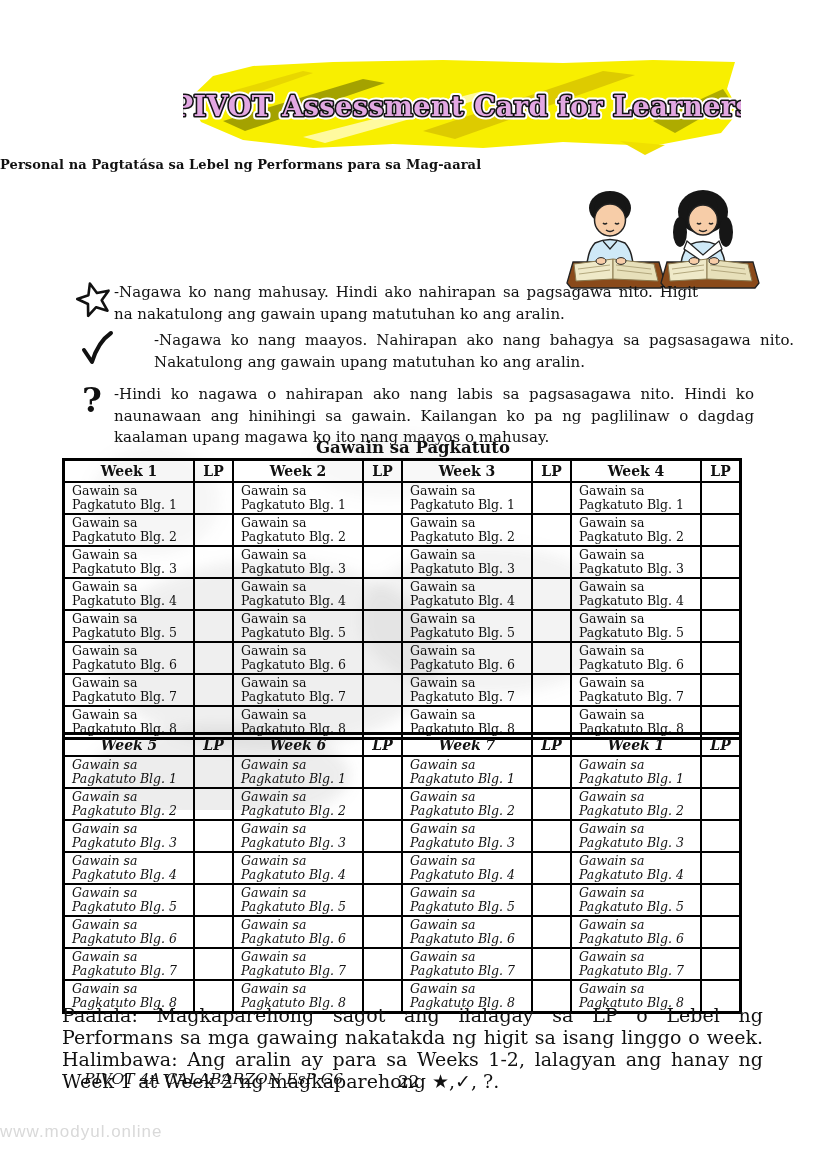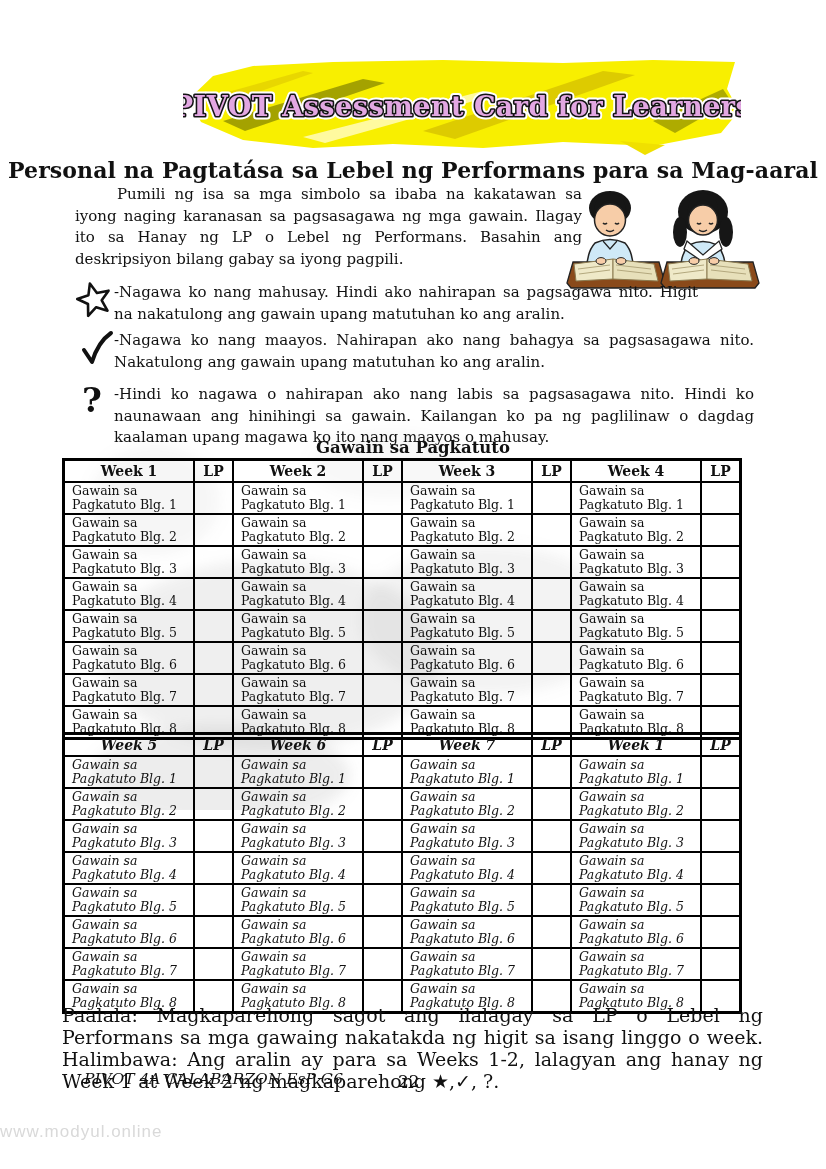--- a/index.html
+++ b/index.html
@@ -6,22 +6,22 @@
   .page{
     position:relative;width:826px;height:1169px;background:#ffffff;
     margin:0 auto;overflow:hidden;
     font-family:"DejaVu Serif","Liberation Serif",serif;color:#111;
   }
   
   .banner{position:absolute;left:183px;top:59px;width:558px;height:96px;}
   .banner svg{display:block;}
   
   .heading{
-    position:absolute;left:0;top:157px;width:826px;text-align:center;
-    font-weight:bold;font-size:22px;letter-spacing:0.1px;
+    position:absolute;left:0;top:157px;width:826px;text-align:left;
+    font-weight:bold;font-size:13px;letter-spacing:0.1px;
   }
   .intro{
     position:absolute;left:75px;top:184px;width:507px;
     font-size:15px;line-height:21.5px;text-align:justify;text-indent:42px;
   }
   .illustration{position:absolute;left:563px;top:182px;width:198px;height:110px;}
   .sym-row{position:absolute;left:76px;}
   .sym-icon{position:absolute;left:0;top:0;}
   .sym-text{
     position:absolute;left:38px;top:1px;font-size:15px;line-height:21.5px;text-align:justify;
@@ -94,21 +94,20 @@
       <polygon points="437,82 482,86 462,96" fill="#f0e000"></polygon>
       <g font-family="DejaVu Serif, serif" font-weight="bold" font-size="27" text-anchor="middle" letter-spacing="0.5">
         <text x="279" y="57" fill="none" stroke="#ffffff" stroke-width="7" stroke-linejoin="round">PIVOT Assessment Card for Learners</text>
         <text x="279" y="57" fill="none" stroke="#141414" stroke-width="3.2" stroke-linejoin="round">PIVOT Assessment Card for Learners</text>
         <text x="279" y="57" fill="#e2a7e2">PIVOT Assessment Card for Learners</text>
       </g>
     </svg>
   </div>
 
   <div class="heading">Personal na Pagtatása sa Lebel ng Performans para sa Mag-aaral</div>
-  <div class="intro">Pumili ng isa sa mga simbolo sa ibaba na kakatawan sa iyong naging karanasan sa pagsasagawa ng mga gawain. Ilagay ito sa Hanay ng LP o Lebel ng Performans. Basahin ang deskripsiyon bilang gabay sa iyong pagpili.</div>
 
   <div class="illustration">
     <svg width="198" height="110" viewBox="0 0 198 110">
 
       <ellipse cx="47" cy="26" rx="21" ry="17" fill="#161616"></ellipse>
       <path d="M24,96 Q22,72 32,61 Q47,54 62,61 Q72,72 70,96 Z" fill="#cfe9f7" stroke="#222" stroke-width="1.5"></path>
       <path d="M40,59 L47,67 L54,59" fill="none" stroke="#222" stroke-width="1.2"></path>
       <ellipse cx="47" cy="38" rx="15.5" ry="16" fill="#f7cda8" stroke="#222" stroke-width="1.5"></ellipse>
       <path d="M31,35 Q29,13 47,11 Q65,13 63,35 Q58,19 47,18 Q36,19 31,35 Z" fill="#161616"></path>
       <path d="M40,41 q2,2 4,0 M52,41 q2,2 4,0" fill="none" stroke="#222" stroke-width="1.6"></path>
@@ -148,21 +147,21 @@
     </span>
     <span class="sym-text" style="width:584px;">-Nagawa ko nang mahusay. Hindi ako nahirapan sa pagsagawa nito. Higit na nakatulong ang gawain upang matutuhan ko ang aralin.</span>
   </div>
 
   <div class="sym-row" style="top:329px;width:676px;">
     <span class="sym-icon" style="left:4px;top:1px;">
       <svg width="34" height="36" viewBox="0 0 34 36">
         <path d="M4,20 L12,32 Q18,12 31,3" fill="none" stroke="#111" stroke-width="4" stroke-linecap="round" stroke-linejoin="round"></path>
       </svg>
     </span>
-    <span class="sym-text" style="width:640px;">-Nagawa ko nang maayos. Nahirapan ako nang bahagya sa pagsasagawa nito. Nakatulong ang gawain upang matutuhan ko ang aralin.</span>
+    <span class="sym-text" style="width:640px;margin-left:40px;">-Nagawa ko nang maayos. Nahirapan ako nang bahagya sa pagsasagawa nito. Nakatulong ang gawain upang matutuhan ko ang aralin.</span>
   </div>
 
   <div class="sym-row" style="top:381px;width:676px;">
     <span class="sym-icon sym-q" style="left:6px;top:2px;">?</span>
     <span class="sym-text" style="width:640px;top:3px;">-Hindi ko nagawa o nahirapan ako nang labis sa pagsasagawa nito. Hindi ko naunawaan ang hinihingi sa gawain. Kailangan ko pa ng paglilinaw o dagdag kaalaman upang magawa ko ito nang maayos o mahusay.</span>
   </div>
 
   <div class="table-title">Gawain sa Pagkatuto</div>
 
   <table class="gtable t1">

